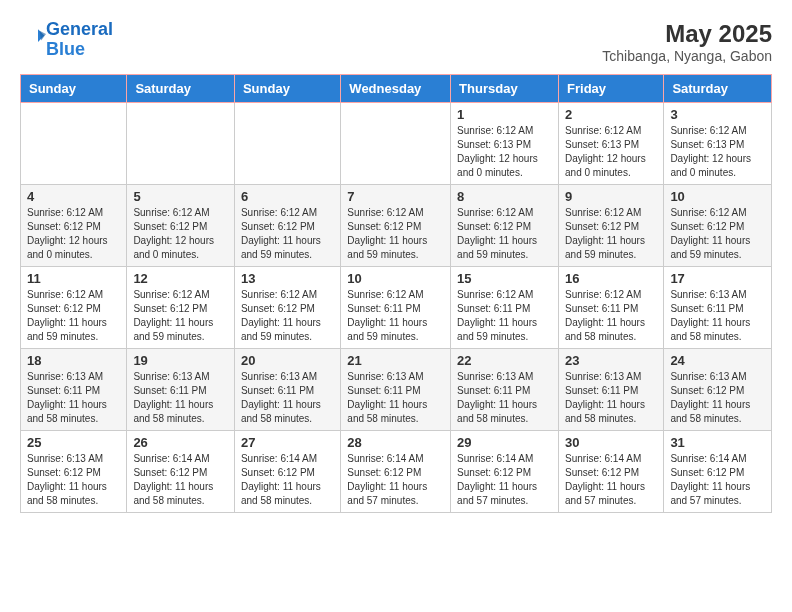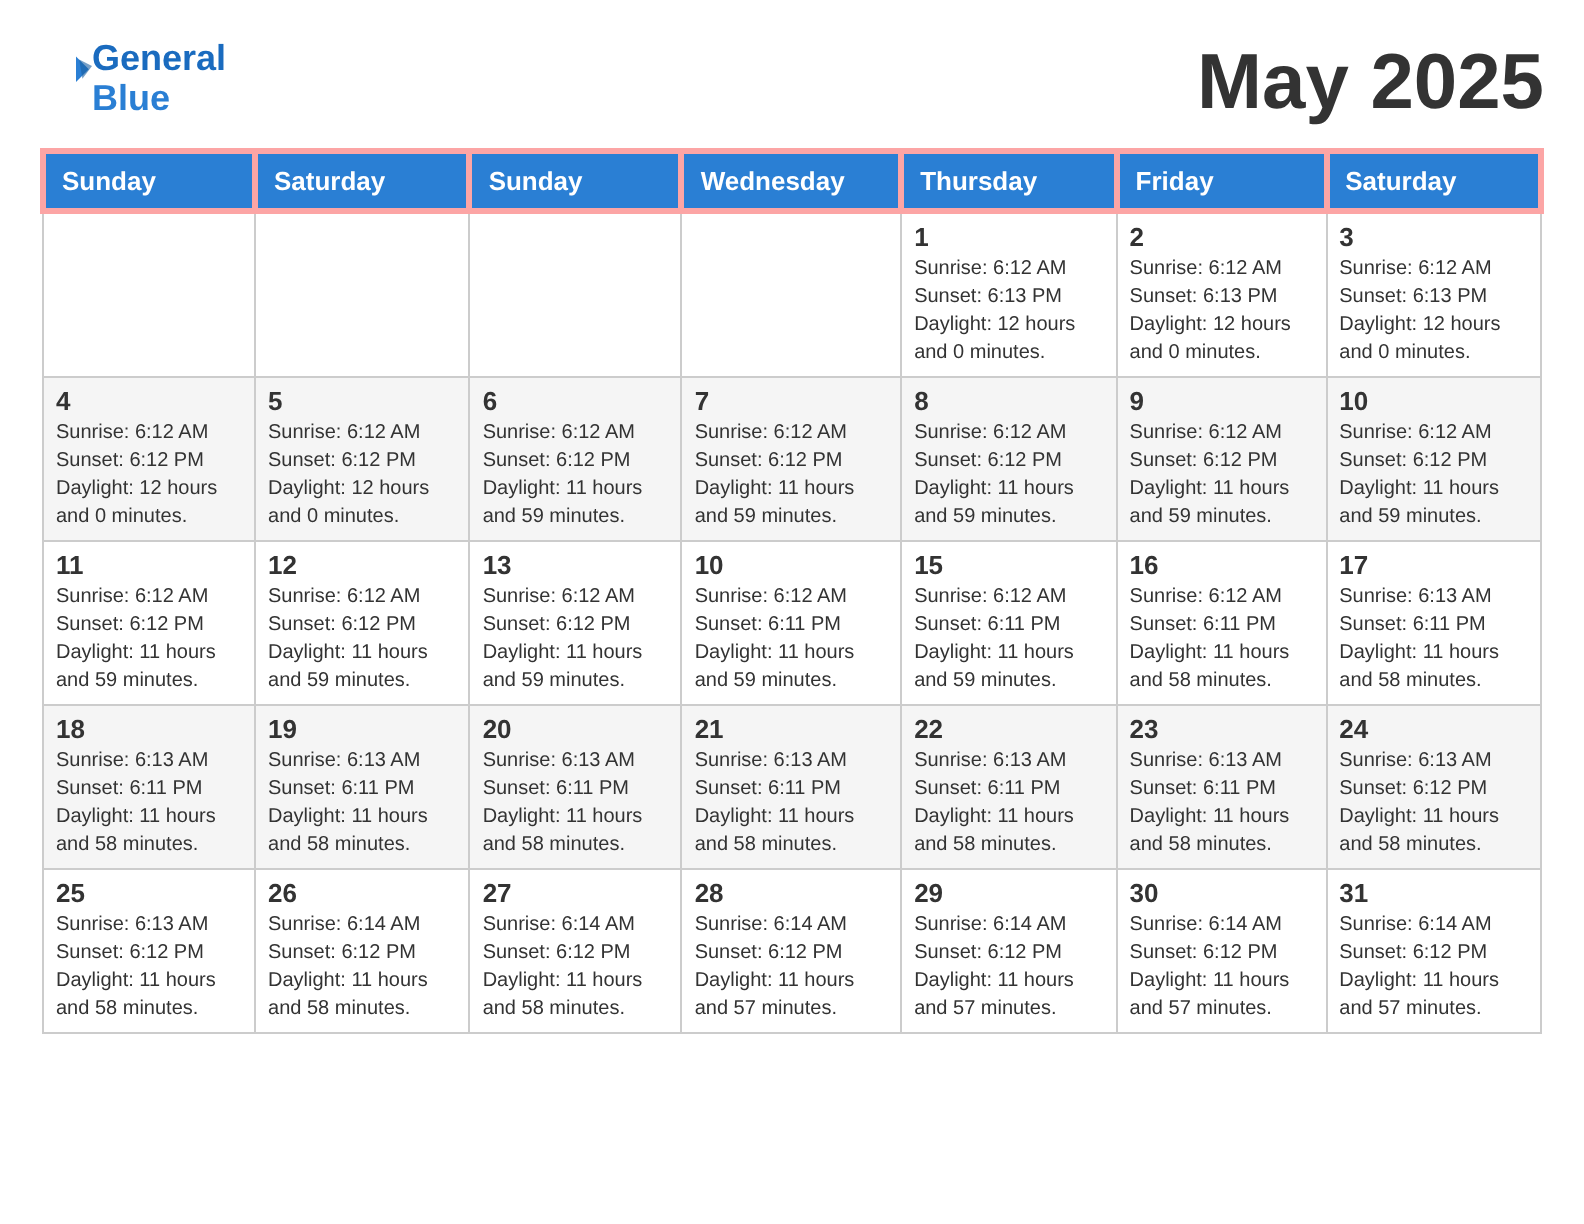--- a/index.html
+++ b/index.html
@@ -31,40 +31,40 @@
     }
     .logo-icon {
       width: 24px;
       height: 24px;
       margin-left: 2px;
     }
     .title-block {
       text-align: right;
     }
     .month-title {
-      font-size: 39px;
+      font-size: 24px;
       font-weight: bold;
       color: #333;
     }
     .subtitle {
       font-size: 14px;
       color: #555;
     }
     .calendar {
       width: 100%;
       border-collapse: collapse;
       border: 1px solid #ccc;
     }
     .calendar th {
       background-color: #2a7fd4;
       color: #fff;
       text-align: left;
       padding: 6px 8px;
       font-size: 13px;
-      border: 3px solid #fca5a5;
+      border: 1px solid #fca5a5;
     }
     .calendar td {
       border: 1px solid #ccc;
       vertical-align: top;
       padding: 4px 6px;
       width: 113px;
       min-height: 80px;
       background: #fff;
     }
     .calendar tr:nth-child(even) td {
@@ -96,20 +96,21 @@
         <polygon points="22,6 30,10 24,18" fill="#1a5fa0" opacity="0.6"></polygon>
       </svg>
     </div>
     <div class="logo-text">
       <div><span>General</span></div>
       <div><span style="color:#2a7fd4;text-align:right;">Blue</span></div>
     </div>
   </div>
   <div class="title-block">
     <div class="month-title">May 2025</div>
+    <div class="subtitle">Tchibanga, Nyanga, Gabon</div>
   </div>
 </div>
 
 <table class="calendar">
   <thead>
     <tr>
     <th>Sunday</th>
         <th>Saturday</th>
         <th>Sunday</th>
         <th>Wednesday</th>

